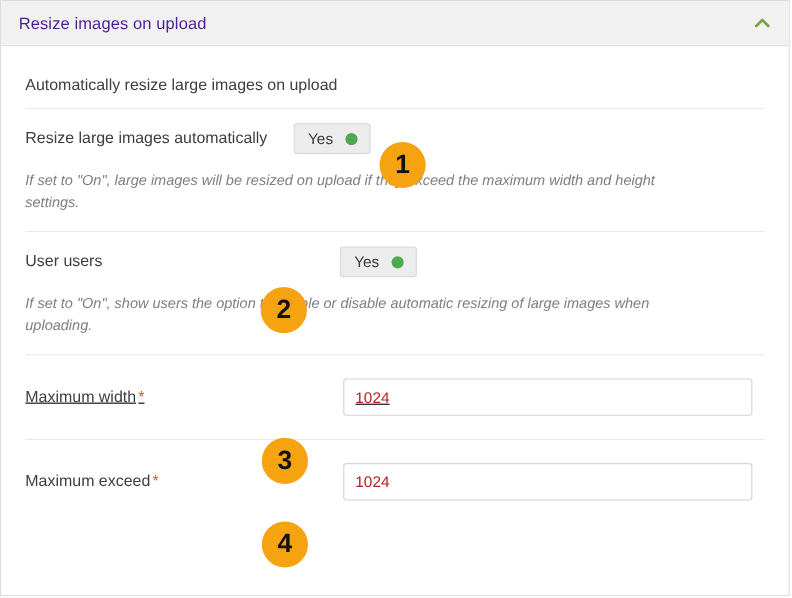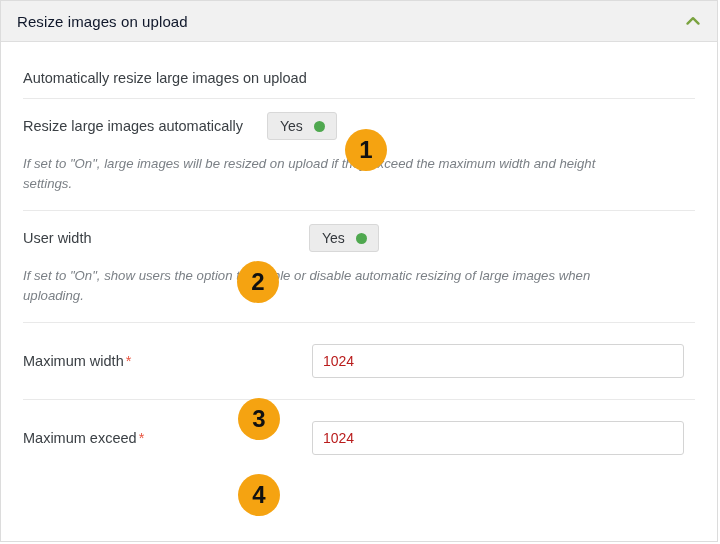--- a/index.html
+++ b/index.html
@@ -31,21 +31,21 @@
     background: #f1f1f1;
     border-bottom: 1px solid #dedede;
     box-sizing: border-box;
     display: flex;
     align-items: center;
     padding: 0 14px 0 16px;
     cursor: pointer;
   }
   .panel-header-title {
     font-size: 15px;
-    color: #0f172a;
+    color: #4c1d95;
     letter-spacing: .1px;
     flex: 1 1 auto;
     white-space: nowrap;
   }
   .chevron-up {
     width: 20px;
     height: 20px;
     display: inline-block;
     position: relative;
     flex: 0 0 auto;
@@ -218,35 +218,35 @@
         </button>
       </div>
     </div>
 
     <div class="help-text">If set to "On", large images will be resized on upload if they exceed the maximum width and height settings.</div>
 
     <div class="divider"></div>
 
     <div class="field-row">
       <div class="field-label">
-        <span>User width</span>
+        <span>User users</span>
       </div>
       <div class="field-control">
         <button class="toggle-btn" style="margin-left:42px;">
           <span>Yes</span>
           <span class="toggle-dot"></span>
         </button>
       </div>
     </div>
 
     <div class="help-text">If set to "On", show users the option to enable or disable automatic resizing of large images when uploading.</div>
 
     <div class="divider"></div>
 
-    <div class="field-row" style="min-height:76px;">
+    <div class="field-row" style="min-height:76px;text-decoration:underline;">
       <div class="field-label">
         <span>Maximum width</span><span class="required-star">*</span>
       </div>
       <div class="field-control">
         <input class="text-input" style="margin-left: 45px;" type="text" value="1024">
       </div>
     </div>
 
     <div class="divider"></div>
 

